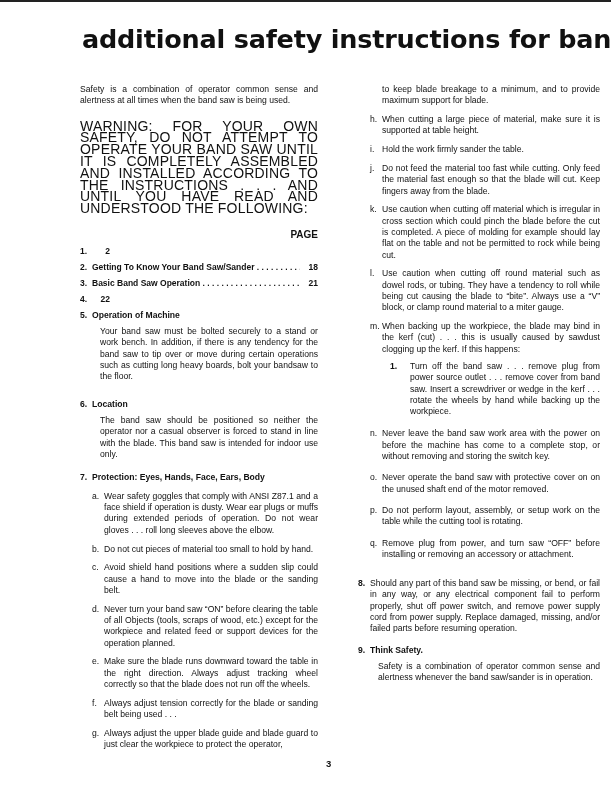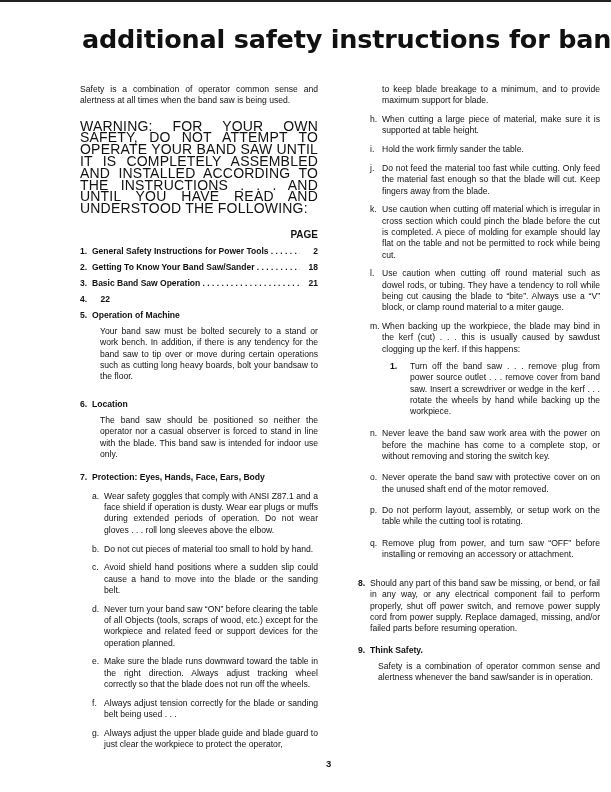--- a/index.html
+++ b/index.html
@@ -39,21 +39,20 @@
 <div class="topline"></div>
 <h1>additional safety instructions for band saw/sander</h1>
 
 <div class="col left">
   <p>Safety is a combination of operator common sense and alertness at all times when the band saw is being used.</p>
   <p class="warn">WARNING: FOR YOUR OWN SAFETY, DO NOT ATTEMPT TO OPERATE YOUR BAND SAW UNTIL IT IS COMPLETELY ASSEMBLED AND INSTALLED ACCORDING TO THE INSTRUCTIONS . . . AND UNTIL YOU HAVE READ AND UNDERSTOOD THE FOLLOWING:</p>
   <div class="page-hdr">PAGE</div>
   <div class="toc">
     <div class="toc-row">
         <span class="n">1.</span>
-        <span class="t">General Safety Instructions for Power Tools</span>
         <span class="pg">2</span>
       </div>
     <div class="toc-row">
         <span class="n">2.</span>
         <span class="t">Getting To Know Your Band Saw/Sander</span>
         <span class="pg">18</span>
       </div>
     <div class="toc-row">
         <span class="n">3.</span>
         <span class="t">Basic Band Saw Operation</span>

